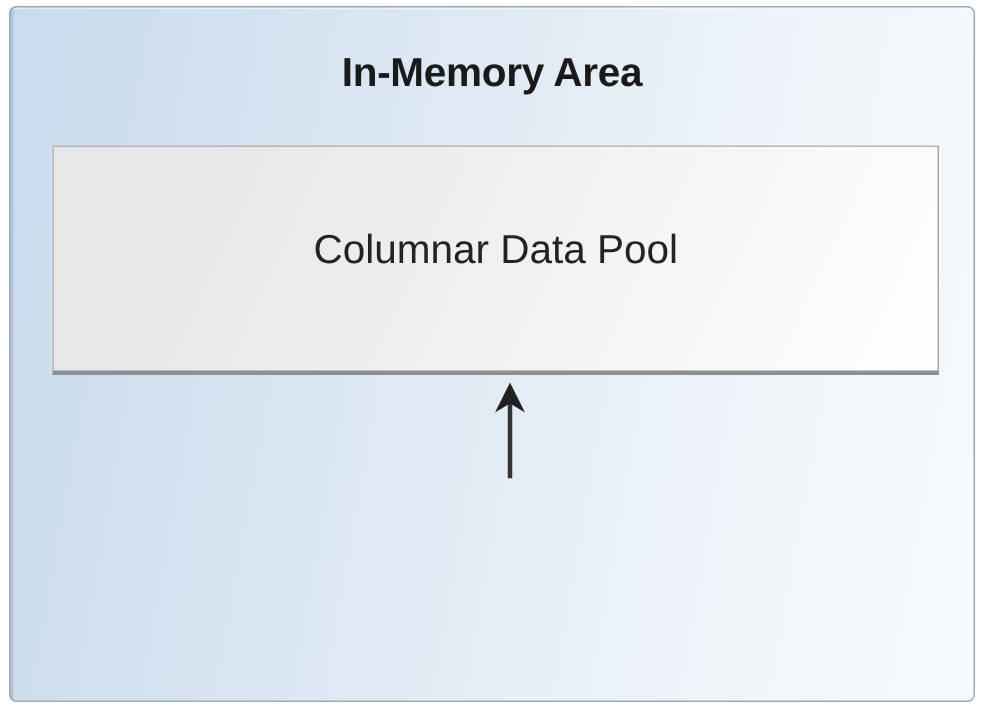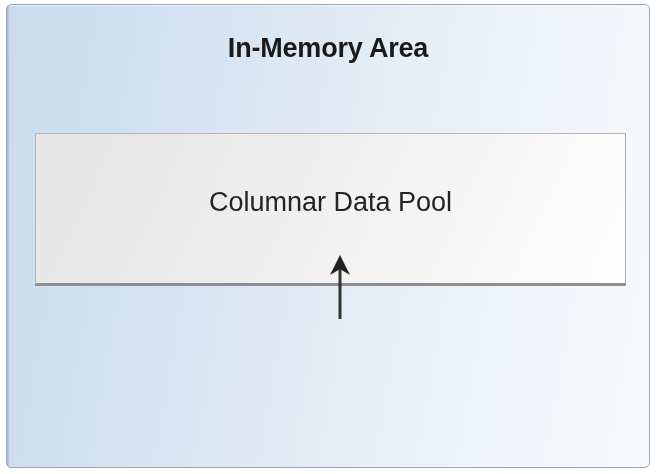--- a/index.html
+++ b/index.html
@@ -80,21 +80,20 @@
                 #eaeaea 25%,
                 #f0f0f0 48%,
                 #f6f6f6 70%,
                 #fbfbfb 88%,
                 #ffffff 100%);
   }
 
   .pool-box.columnar {
     top: 92px;
     height: 153px;
-    margin-top: 36px;
   }
 
   .pool-box.metadata {
     top: 308px;
     height: 124px;
   }
 
   .pool-label {
     position: absolute;
     left: 0;

